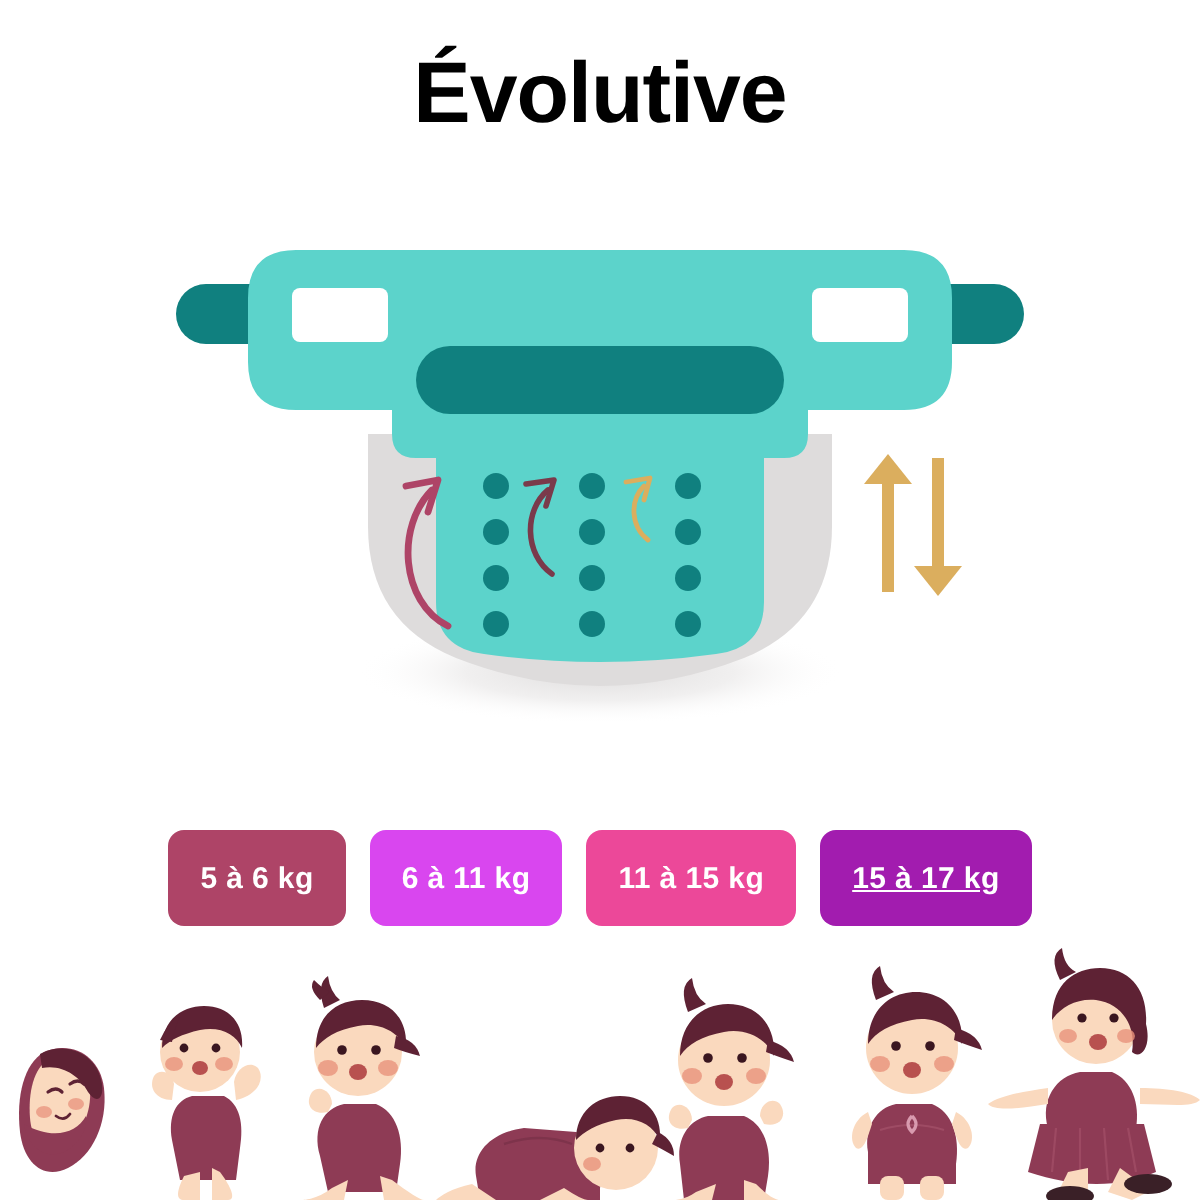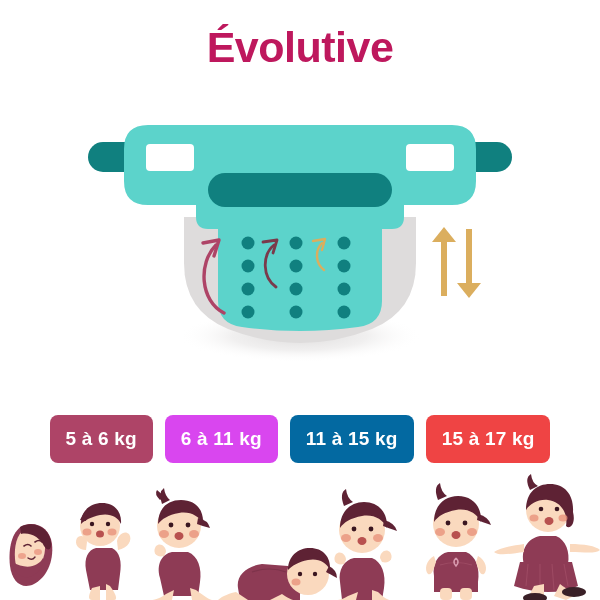--- a/index.html
+++ b/index.html
@@ -53,40 +53,40 @@
   }
   .badge {
     height: 48px;
     border-radius: 8px;
     display: flex;
     align-items: center;
     justify-content: center;
     padding: 12px 16px;
     box-sizing: border-box;
     color: #ffffff;
-    font-size: 19px;
+    font-size: 15px;
     font-weight: 700;
     letter-spacing: 0.2px;
     white-space: nowrap;
   }
 
   
   #baby-stages {
     position: absolute;
     left: 0;
     top: 470px;
     width: 600px;
     height: 130px;
   }
   #baby-stages svg { display: block; }
 </style>
 </head>
 <body style="background: rgb(255, 255, 255);">
 
-<div id="page-title" style="color: #be185d;">Évolutive</div>
+<div id="page-title" style="color: #000000;">Évolutive</div>
 
 <div id="diaper-illustration">
   <svg width="600" height="275" viewBox="0 0 600 275" xmlns="http://www.w3.org/2000/svg">
     <defs>
       <radialGradient id="softShadow" cx="50%" cy="50%" r="50%">
         <stop offset="0%" stop-color="#D8D6D6" stop-opacity="0.85"></stop>
         <stop offset="55%" stop-color="#E2E0E0" stop-opacity="0.5"></stop>
         <stop offset="100%" stop-color="#FFFFFF" stop-opacity="0"></stop>
       </radialGradient>
       <clipPath id="frontClip">
@@ -181,24 +181,24 @@
   </svg>
 </div>
 
 <div id="size-badges">
   <div class="badge" style="background: rgb(174, 68, 103);">
     <span>5 à 6 kg</span>
   </div>
   <div class="badge" style="background: #d946ef;">
     <span>6 à 11 kg</span>
   </div>
-  <div class="badge" style="background: #0369a1;">
+  <div class="badge" style="background: #ec4899;">
     <span>11 à 15 kg</span>
   </div>
-  <div class="badge" style="background: #ef4444;">
+  <div class="badge" style="background: #a21caf; text-decoration: underline;">
     <span>15 à 17 kg</span>
   </div>
 </div>
 
 <div id="baby-stages">
   <svg width="600" height="130" viewBox="0 0 600 130" xmlns="http://www.w3.org/2000/svg">
     <g fill="none" stroke="none">
 
       <g>
         <path d="M22,56 C36,50 50,58 52,74 C54,92 46,108 34,114 C22,120 12,112 10,96 C8,78 12,62 22,56 Z" fill="#8E3B55"></path>

